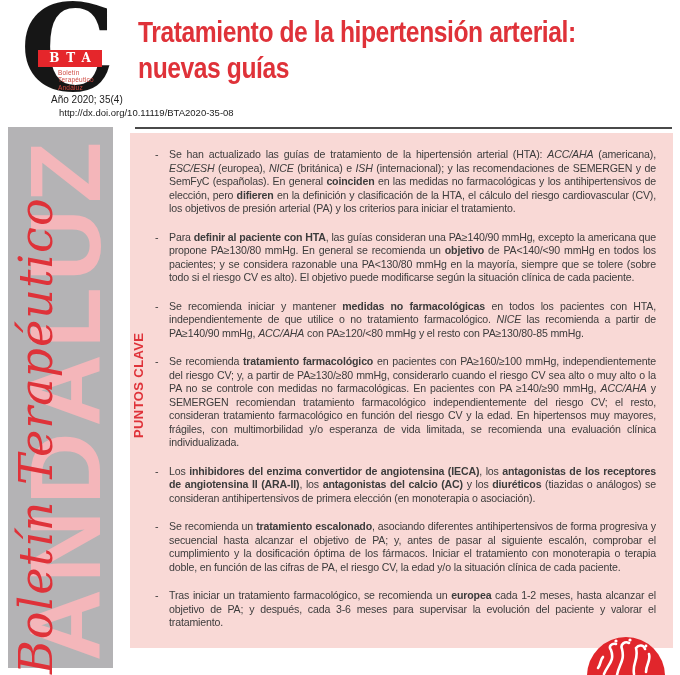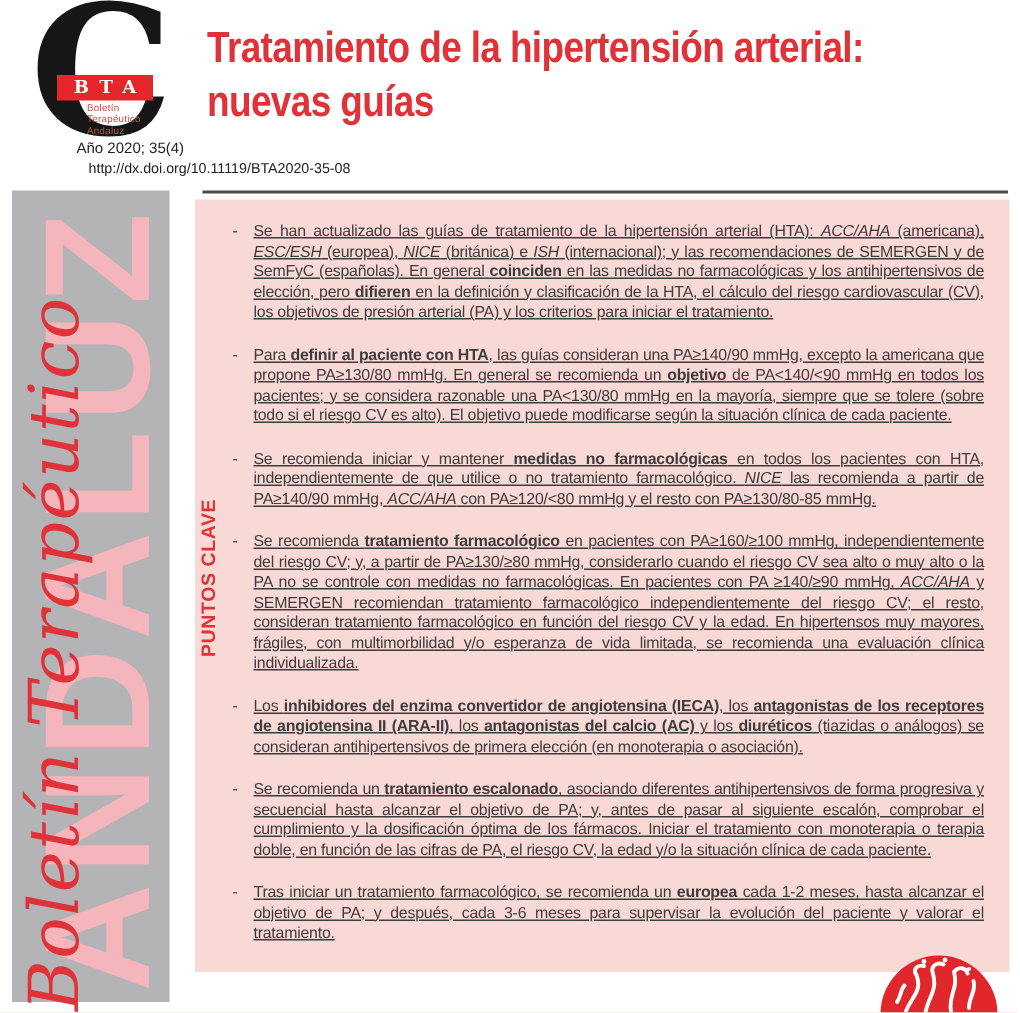--- a/index.html
+++ b/index.html
@@ -77,21 +77,21 @@
     font-size:13px;font-weight:bold;letter-spacing:0.4px;
     color:var(--accent_red,#d8343c);white-space:nowrap;
   }
   .bullet-list{display:flex;flex-direction:column;gap:15px;}
   .bullet{
     display:flex;align-items:flex-start;
     font-size:10.6px;line-height:13.5px;letter-spacing:-0.15px;
     color:var(--text_dark,#3c3c3c);
   }
   .bullet .dash{flex:0 0 14px;text-align:left;}
-  .bullet .rich{flex:1 1 auto;text-align:justify;text-decoration:underline;}
+  .bullet .rich{flex:1 1 auto;text-align:justify;}
   .rich .b{font-weight:bold;}
   .rich .i{font-style:italic;}
   
   .vas-logo{position:absolute;left:584px;top:634px;width:84px;height:41px;}
 </style>
 </head>
 <body>
 
 <div class="logo-c">C</div>
 <div class="bta-box">

